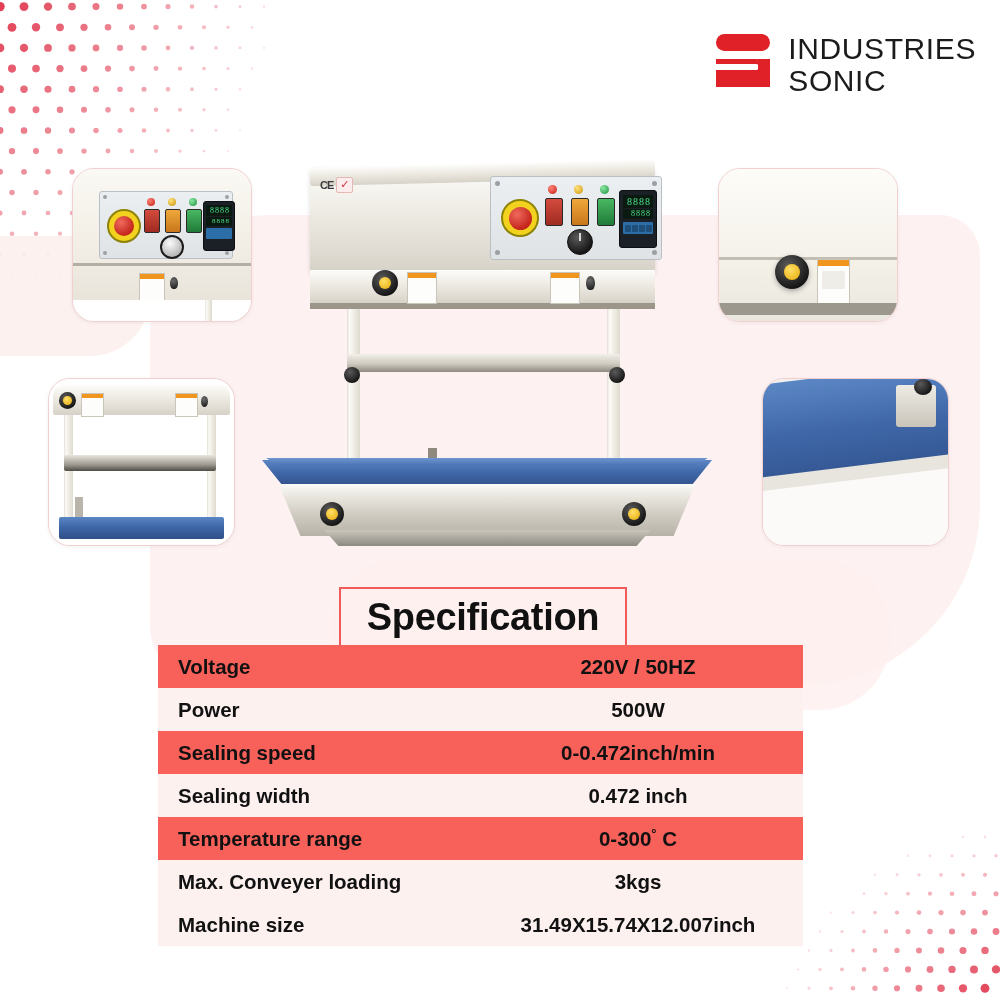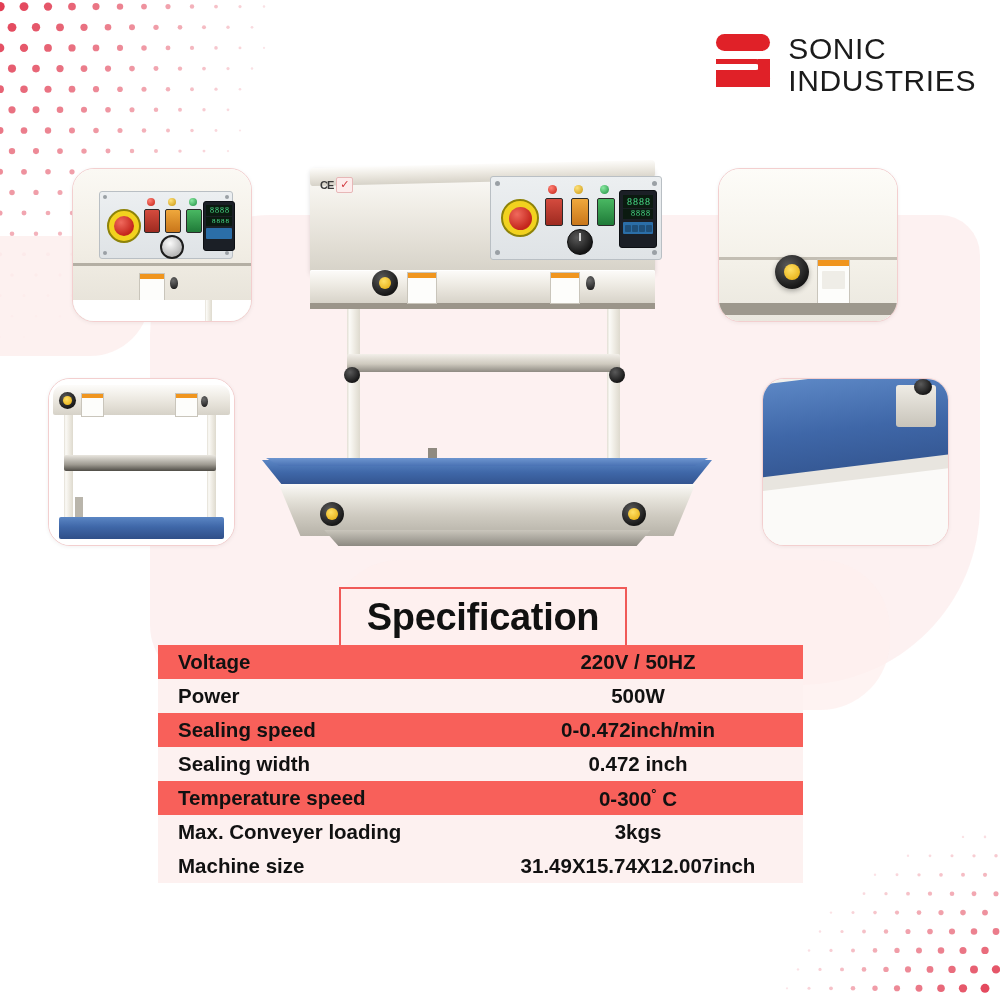--- a/index.html
+++ b/index.html
@@ -62,21 +62,21 @@
   .belt{background:linear-gradient(180deg,#5b86c4 0%,#3f67a8 45%,#2f4f88 100%);}
   .belt-lt{background:linear-gradient(180deg,#6d95cf 0%,#4a72b4 100%);}
 
   
   #spec-title{position:absolute;left:339px;top:587px;width:284px;height:56px;
               border:2px solid #f05a58;background:transparent;
               display:flex;align-items:center;justify-content:center;}
   #spec-title span{font-size:38px;font-weight:bold;color:#111;letter-spacing:-.3px;}
 
   #spec-table{position:absolute;left:158px;top:645px;width:645px;}
-  .srow{display:flex;align-items:center;height:34px;padding:0 0 0 20px;box-sizing:border-box;}
+  .srow{display:flex;align-items:center;height:43px;padding:0 0 0 20px;box-sizing:border-box;}
   .srow .k{font-size:20.5px;font-weight:bold;color:#111;flex:0 0 auto;}
   .srow .v{font-size:20.5px;font-weight:bold;color:#111;margin-left:auto;
            width:330px;text-align:center;}
   .srow.odd{background:#f8605a;}
   .srow.even{background:#fdf1f0;align-items:center;}
   sup.deg{font-size:13px;vertical-align:super;}
 </style>
 </head>
 <body>
 
@@ -348,22 +348,22 @@
 
   <div id="brand">
     <svg id="brand-mark" viewBox="0 0 58 70">
       <rect x="2" y="4" width="54" height="17" rx="8.5" fill="#e02128"></rect>
       <path d="M2 29h40a14 14 0 0 1 0 28H2V40h40a3 3 0 0 0 0-6H2z" fill="#e02128"></path>
       <rect x="2" y="40" width="54" height="17" rx="8.5" fill="#e02128"></rect>
       <path d="M44 29h12v28H44z" fill="#e02128"></path>
       <rect x="14" y="40" width="30" height="6" rx="3" fill="#ffffff" opacity="0"></rect>
     </svg>
     <div id="brand-text">
+      <span>INDUSTRIES</span>
       <span>SONIC</span>
-      <span>INDUSTRIES</span>
     </div>
   </div>
 
   <div style="position:absolute;left:252px;top:162px;width:470px;height:400px;">
 
     <div class="steel" style="position:absolute;left:58px;top:6px;width:345px;height:105px;
          border-radius:4px 4px 2px 2px;box-shadow:0 2px 5px rgba(0,0,0,.13);"></div>
 
     <div class="steel" style="position:absolute;left:58px;top:2px;width:345px;height:18px;
          transform:skewY(-1.4deg);border-radius:4px;"></div>
@@ -561,21 +561,21 @@
       </div>
       <div class="srow odd">
         <div class="k">Sealing speed</div>
         <div class="v">0-0.472inch/min</div>
       </div>
       <div class="srow even">
         <div class="k">Sealing width</div>
         <div class="v">0.472 inch</div>
       </div>
       <div class="srow odd">
-        <div class="k">Temperature speed</div>
+        <div class="k">Temperature range</div>
         <div class="v">0-300<sup class="deg">°</sup> C</div>
       </div>
       <div class="srow even">
         <div class="k">Max. Conveyer loading</div>
         <div class="v">3kgs</div>
       </div>
       <div class="srow even">
         <div class="k">Machine size</div>
         <div class="v">31.49X15.74X12.007inch</div>
       </div>

